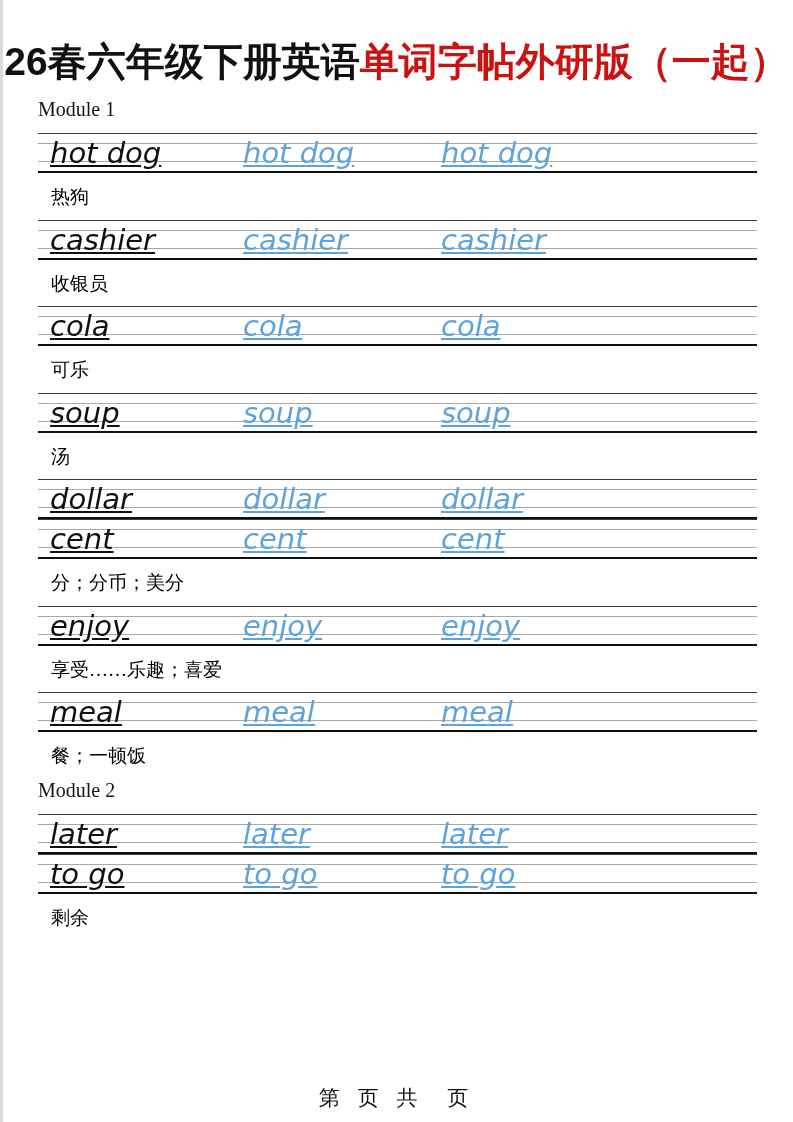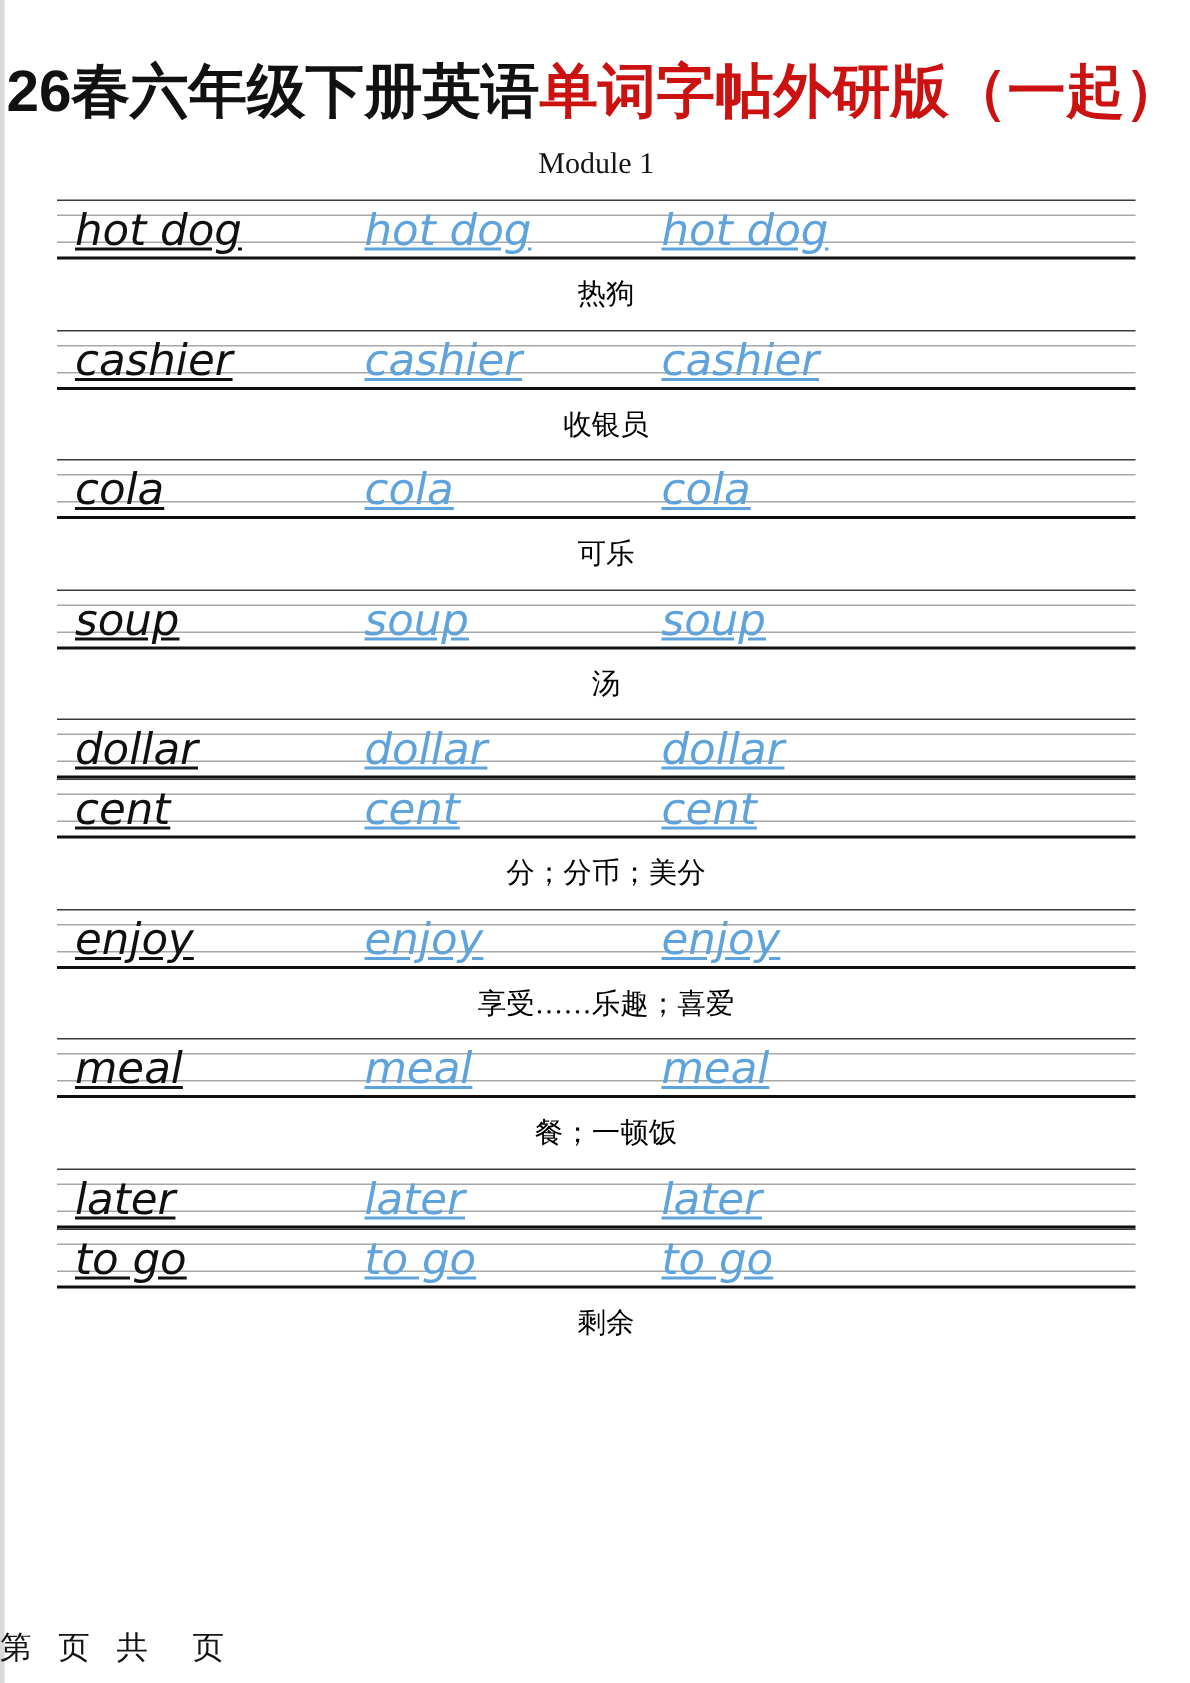--- a/index.html
+++ b/index.html
@@ -7,21 +7,21 @@
     width:793px;height:1122px;position:relative;background:#ffffff;
     font-family:"Liberation Sans","DejaVu Sans",sans-serif;
     overflow:hidden;
   }
   .edge-strip{position:absolute;left:0;top:0;width:3px;height:1122px;background:#d9d9d9;}
   .page-title{
     padding-top:38px;height:48px;line-height:48px;text-align:center;
     font-size:39px;font-weight:bold;color:#111;letter-spacing:0px;white-space:nowrap;
   }
   .page-title .red{color:var(--title-red,#cc1111);}
-  .content{margin:0 36px 0 38px;text-align:center;}
+  .content{margin:0 36px 0 38px;}
   .module-label{
     font-family:"Liberation Serif","DejaVu Serif",serif;
     font-size:20px;line-height:22px;color:#141414;margin:12px 0 13px 0;
   }
   .word-lines{
     position:relative;height:37px;
     border-top:1.5px solid #3a3a3a;
     border-bottom:2.5px solid #101010;
     margin-top:0;
   }
@@ -38,21 +38,21 @@
   .w.black{left:12px;}
   .w.blue{color:var(--trace-blue,#5fa3dc);}
   .w.t1{left:205px;}
   .w.t2{left:403px;}
   .meaning{
     font-family:"Liberation Serif","DejaVu Serif",serif;
     font-size:19px;line-height:20px;color:#000000;
     margin:14px 0 12.5px 13px;white-space:nowrap;
   }
   .page-footer{
-    position:absolute;left:0;bottom:10px;width:100%;
+    position:absolute;left:0;bottom:10px;width:100%;text-align:center;
     font-size:21px;letter-spacing:6px;color:#141414;white-space:pre;
   }
 </style>
 </head>
 <body>
 
 <div class="edge-strip"></div>
 
 <div class="page-title"><span>26春六年级下册英语</span><span class="red">单词字帖外研版（一起）</span></div>
 
@@ -130,20 +130,21 @@
     <div class="entry">
     <div class="word-lines">
       <span class="mid1"></span>
       <span class="mid2"></span>
       <span class="w black">meal</span>
       <span class="w blue t1">meal</span>
       <span class="w blue t2">meal</span>
     </div>
     <div class="meaning">餐；一顿饭</div>
   </div>
+    <div class="module-label">Module 2</div>
     <div class="entry">
     <div class="word-lines">
       <span class="mid1"></span>
       <span class="mid2"></span>
       <span class="w black">later</span>
       <span class="w blue t1">later</span>
       <span class="w blue t2">later</span>
     </div>
   </div>
     <div class="entry">

